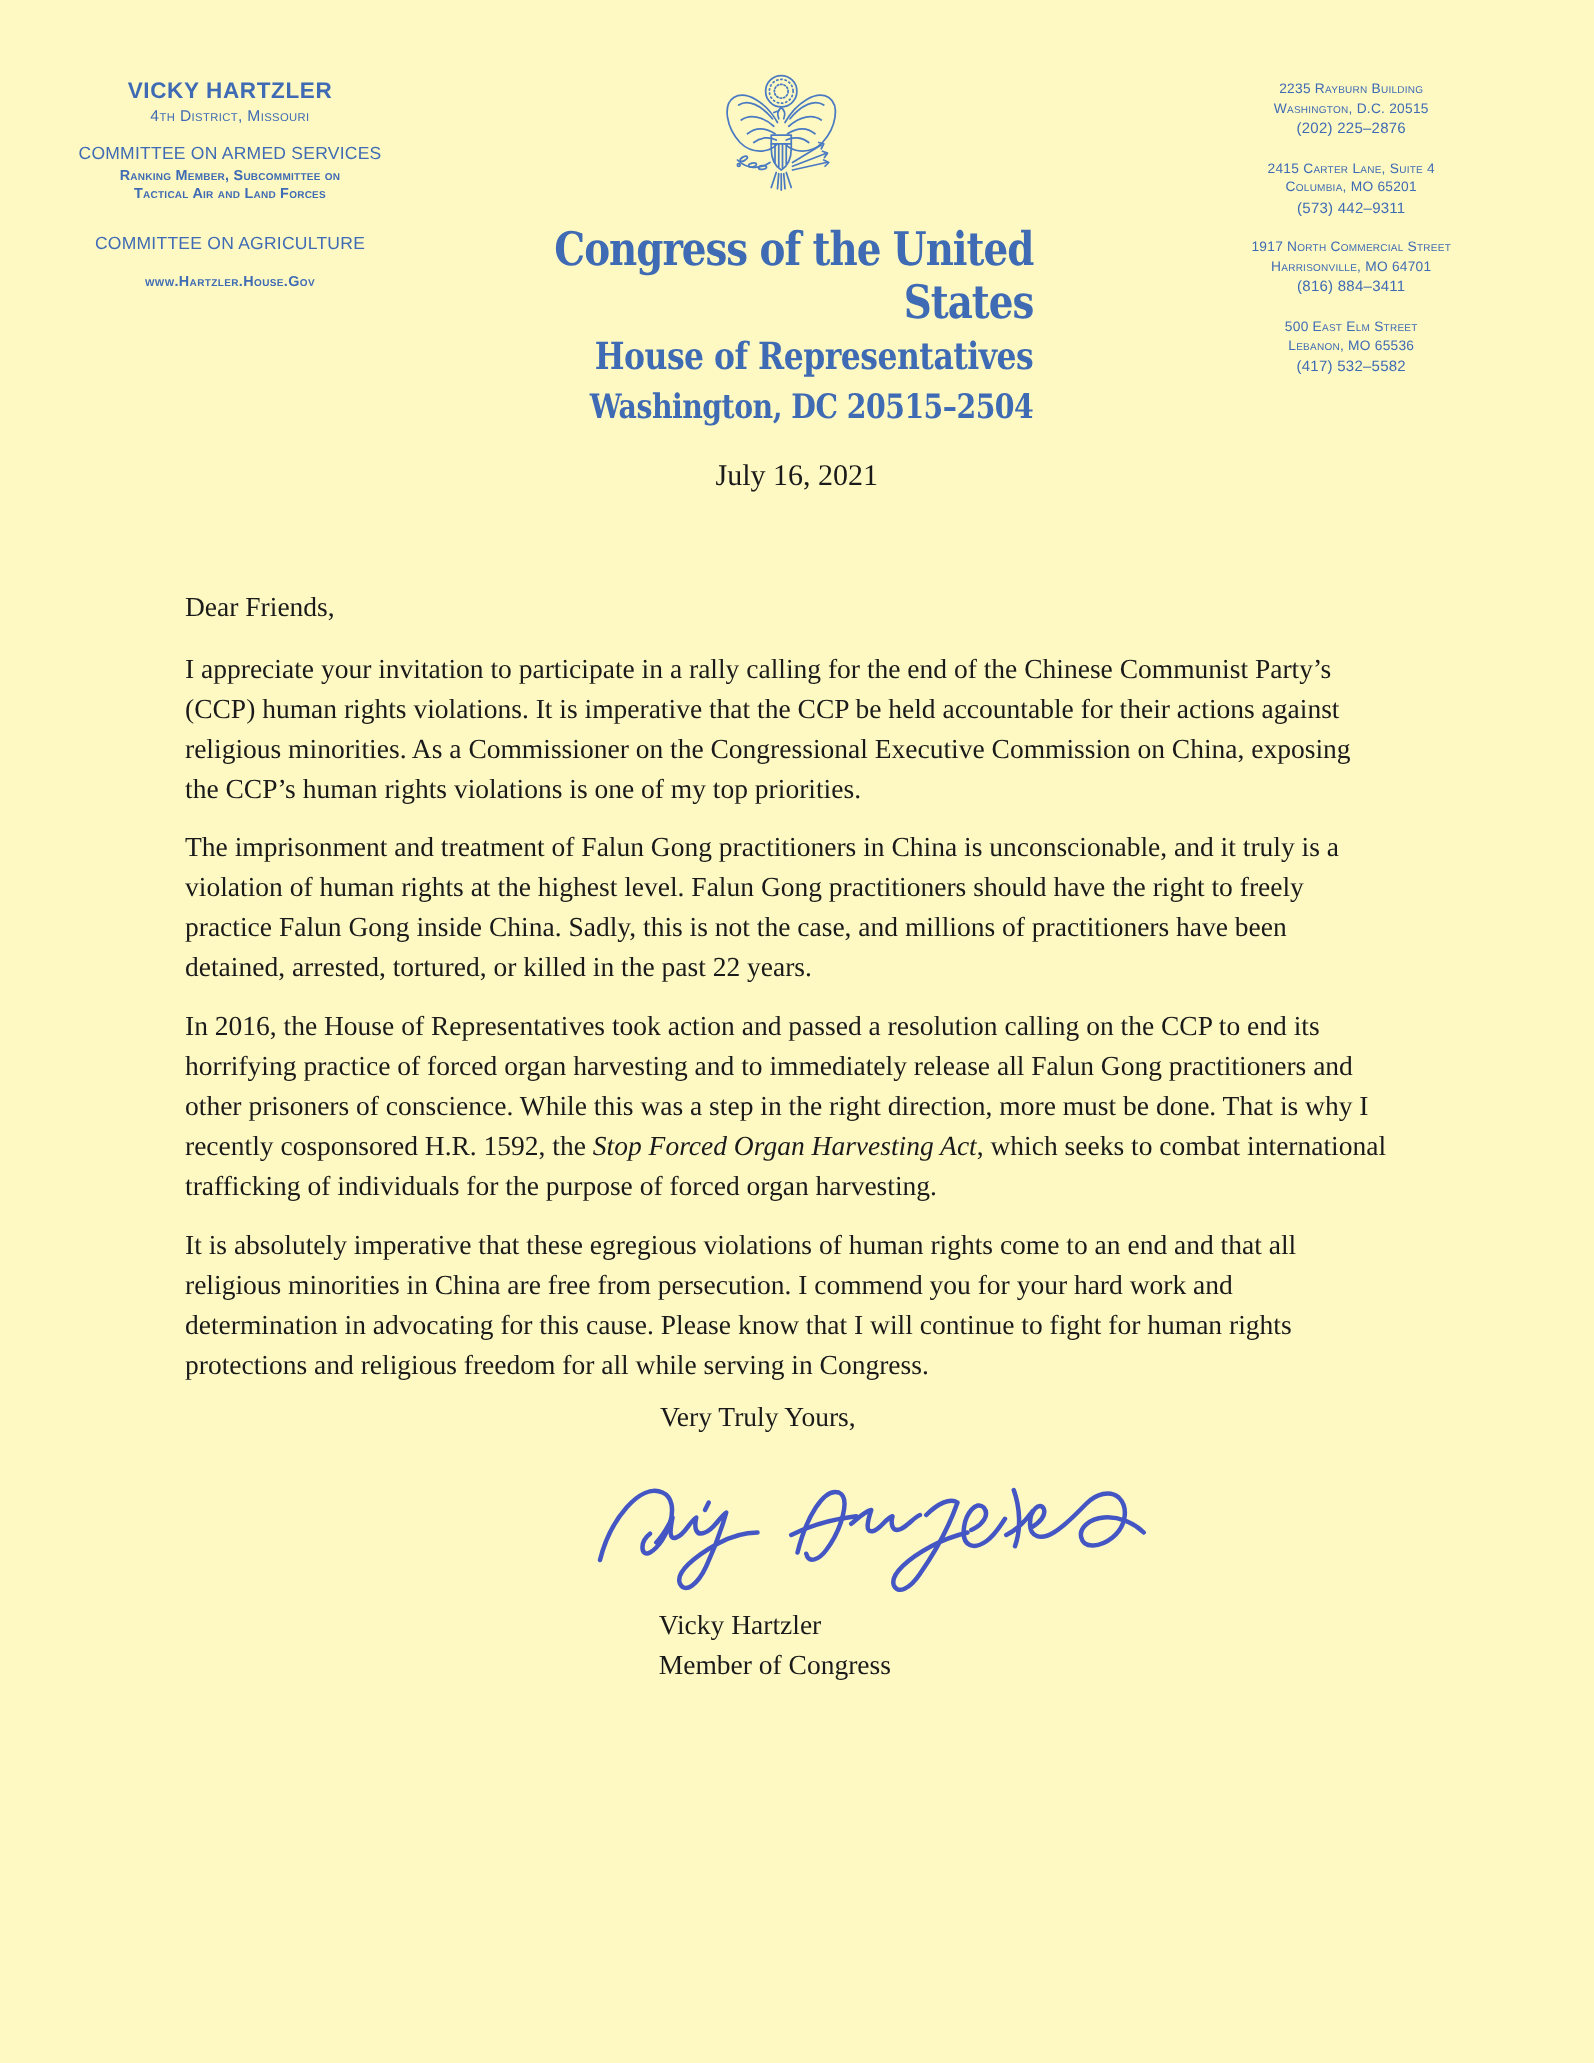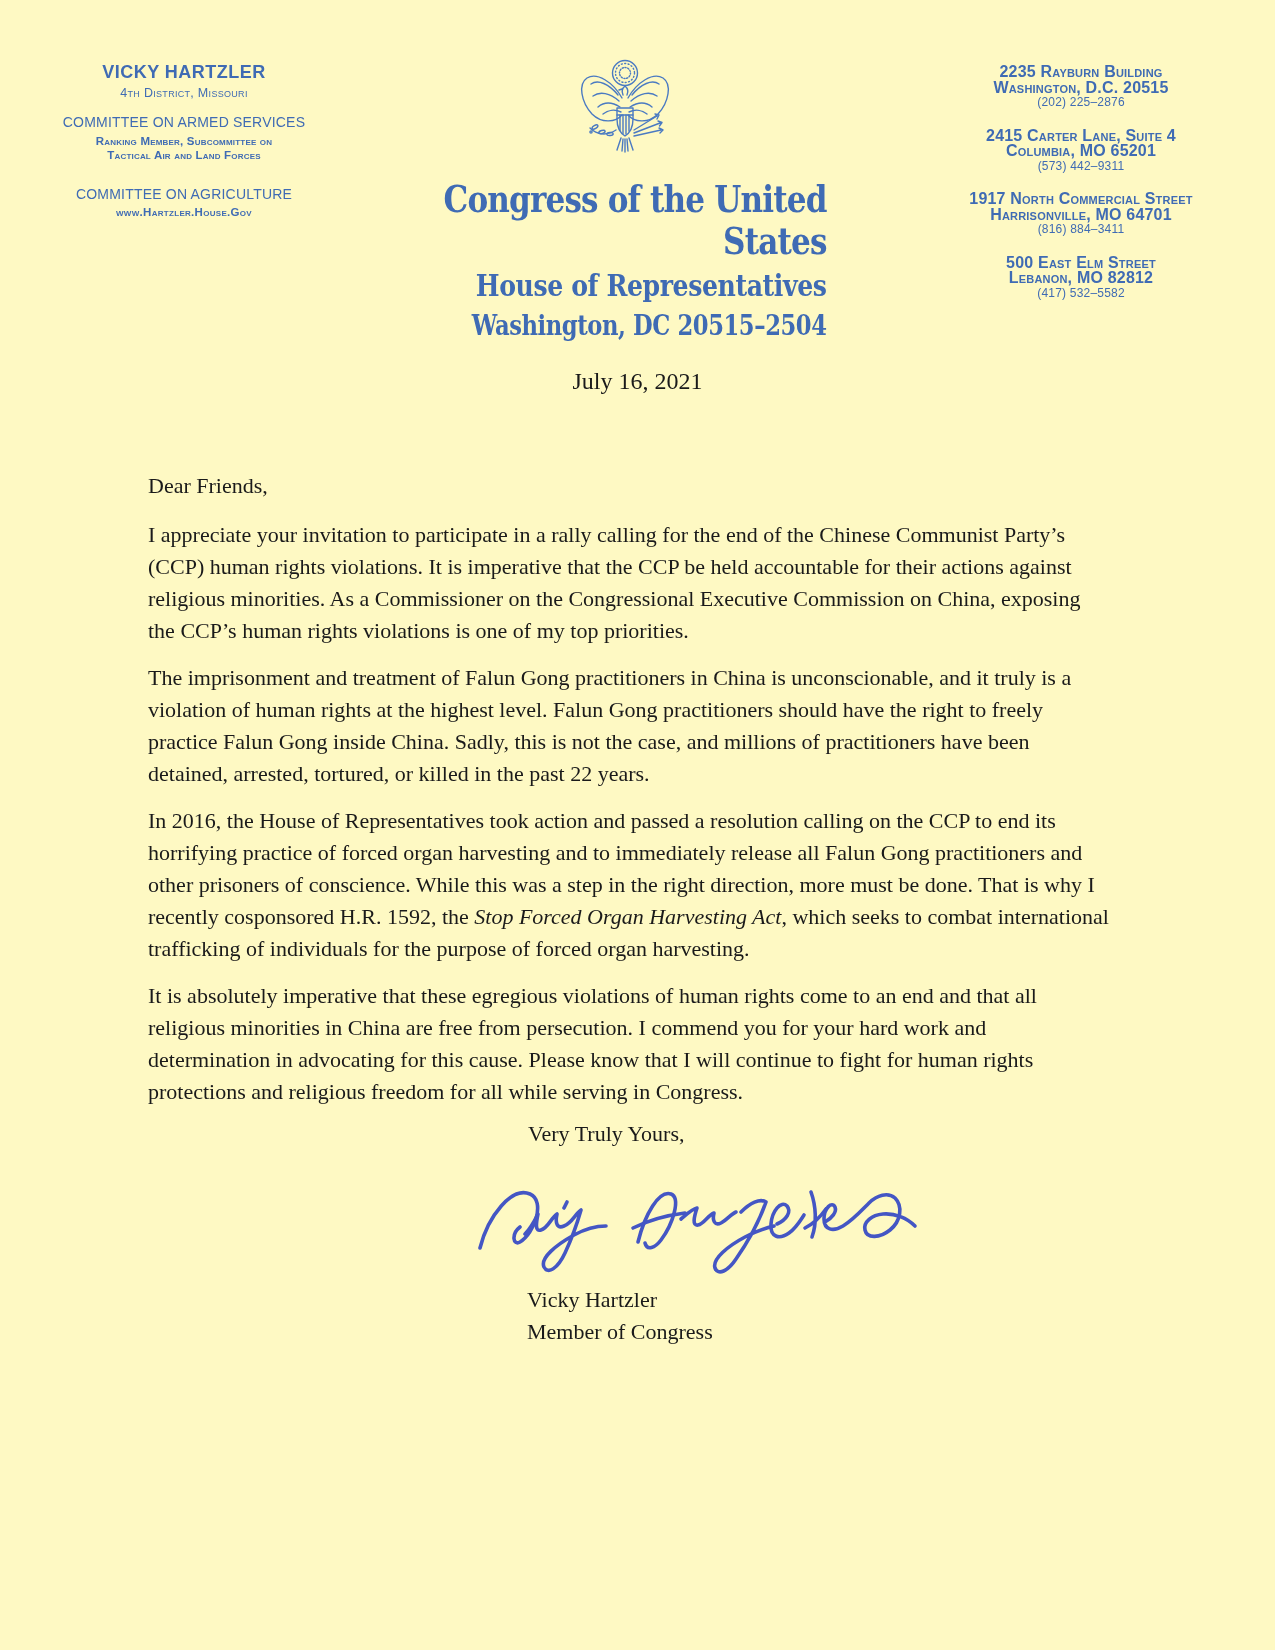--- a/index.html
+++ b/index.html
@@ -17,39 +17,39 @@
     position:absolute;left:55px;top:62px;width:258px;
     text-align:center;color:#3f6bb4;
     font-family:"Liberation Sans", sans-serif;
   }
   .lh-left .name{font-size:18px;font-weight:bold;letter-spacing:.5px;}
   .lh-left .district{font-size:12.5px;font-variant:small-caps;font-weight:normal;margin-top:3px;letter-spacing:.3px;}
   .lh-left .committee{font-size:14px;margin-top:14px;letter-spacing:.2px;}
   .lh-left .role{font-size:11.5px;font-variant:small-caps;font-weight:bold;margin-top:4px;line-height:14px;letter-spacing:.2px;}
   .lh-left .role2{font-size:11.5px;font-variant:small-caps;font-weight:bold;line-height:14px;letter-spacing:.2px;}
   .lh-left .committee2{font-size:14px;margin-top:24px;letter-spacing:.2px;}
-  .lh-left .website{font-size:11.5px;font-variant:small-caps;font-weight:bold;margin-top:4px;letter-spacing:.3px;}
+  .lh-left .website{font-size:11.5px;font-variant:small-caps;font-weight:bold;margin-top:18px;letter-spacing:.3px;}
 
   .lh-center{
     position:absolute;left:385px;top:58px;width:480px;
     text-align:right;color:#3f6bb4;
   }
   .lh-center .seal{display:block;margin:0 auto 8px auto;}
   .blackletter{font-family:"DejaVu Serif", serif;font-weight:bold;}
   .lh-title{font-size:37px;letter-spacing:-1px;transform:scaleX(.84);transform-origin:center top;line-height:42px;}
   .lh-sub{font-size:30px;letter-spacing:-.5px;transform:scaleX(.84);transform-origin:center top;line-height:36px;margin-top:6px;}
   .lh-addr{font-size:27px;letter-spacing:-.5px;transform:scaleX(.84);transform-origin:center top;line-height:32px;margin-top:6px;}
 
   .lh-right{
     position:absolute;left:955px;top:64px;width:252px;
     text-align:center;color:#3f6bb4;
     font-family:"Liberation Sans", sans-serif;
   }
   .office{margin-bottom:17px;}
-  .office .ln{font-size:16px;font-variant:small-caps;font-weight:bold;line-height:15.5px;letter-spacing:.2px;}
+  .office .ln{font-size:11px;font-variant:small-caps;font-weight:normal;line-height:15.5px;letter-spacing:.2px;}
   .office .ph{font-size:12px;line-height:15.5px;letter-spacing:.2px;}
 
   
   .date-line{
     position:absolute;top:368px;left:0;width:1275px;
     text-align:center;font-size:24px;
   }
   .body-block{
     position:absolute;left:148px;top:470px;width:964px;
     font-size:22px;line-height:32px;
@@ -136,21 +136,21 @@
       <div class="ln">Columbia, MO 65201</div>
       <div class="ph">(573) 442–9311</div>
     </div>
     <div class="office">
       <div class="ln">1917 North Commercial Street</div>
       <div class="ln">Harrisonville, MO 64701</div>
       <div class="ph">(816) 884–3411</div>
     </div>
     <div class="office">
       <div class="ln">500 East Elm Street</div>
-      <div class="ln">Lebanon, MO 82812</div>
+      <div class="ln">Lebanon, MO 65536</div>
       <div class="ph">(417) 532–5582</div>
     </div>
   </div>
 
   <div class="date-line">July 16, 2021</div>
 
   <div class="body-block">
     <div class="salutation">Dear Friends,</div>
     <p>I appreciate your invitation to participate in a rally calling for the end of the Chinese Communist Party’s (CCP) human rights violations. It is imperative that the CCP be held accountable for their actions against religious minorities. As a Commissioner on the Congressional Executive Commission on China, exposing the CCP’s human rights violations is one of my top priorities.</p>
     <p>The imprisonment and treatment of Falun Gong practitioners in China is unconscionable, and it truly is a violation of human rights at the highest level. Falun Gong practitioners should have the right to freely practice Falun Gong inside China. Sadly, this is not the case, and millions of practitioners have been detained, arrested, tortured, or killed in the past 22 years.</p>

